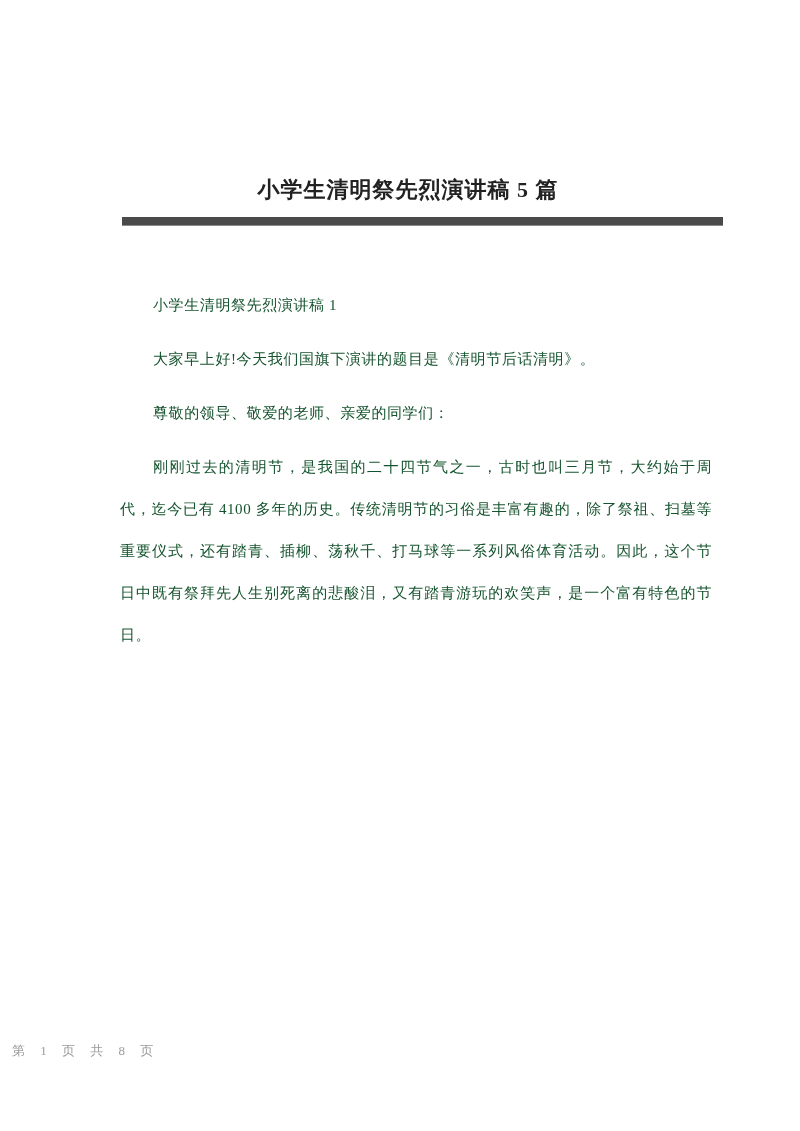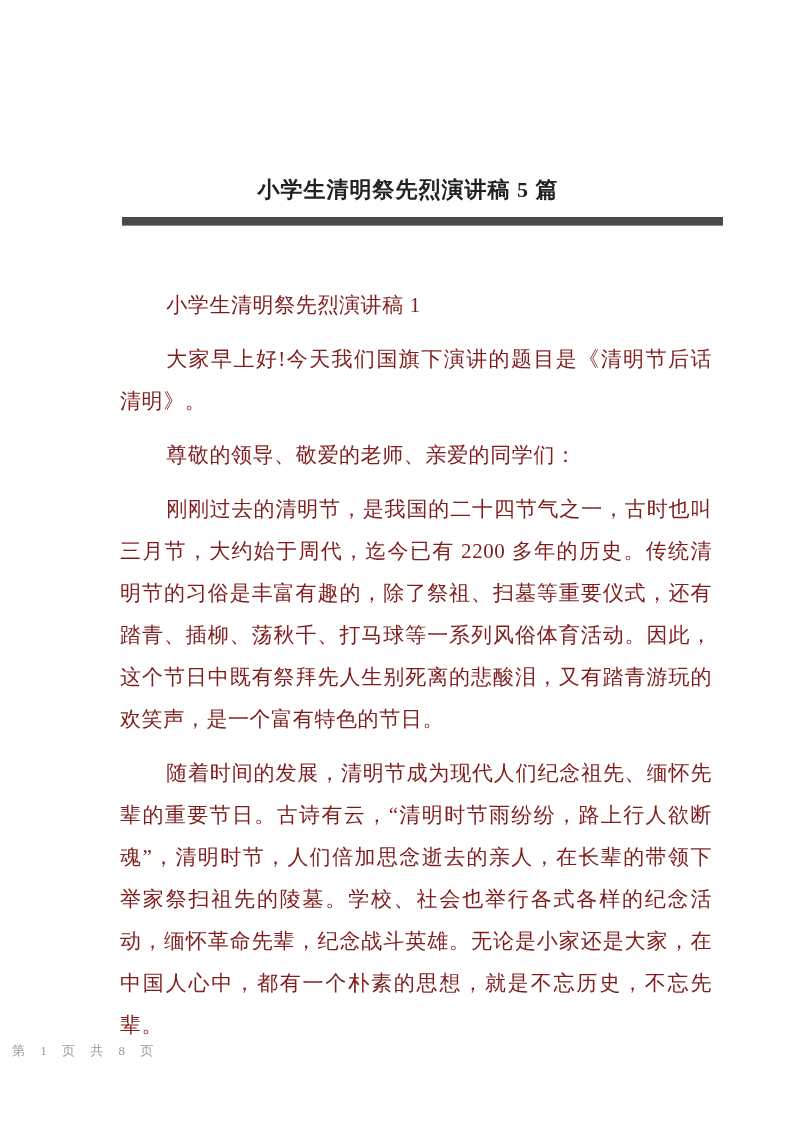--- a/index.html
+++ b/index.html
@@ -32,22 +32,22 @@
     width: 601px;
     height: 3px;
     background: #4a4a4a;
     border-bottom: 1px solid #8a8a8a;
   }
   .doc-body {
     position: absolute;
     top: 268px;
     left: 104px;
     width: 608px;
-    color: #7f1d1d;
-    font-size: 21px;
+    color: #14532d;
+    font-size: 15px;
     line-height: 42px;
     letter-spacing: 0.6px;
     text-align: justify;
   }
   .doc-body .para {
     text-indent: 2.2em;
     margin-bottom: 4px;
   }
   .doc-footer {
     position: absolute;
@@ -65,19 +65,18 @@
 <div class="page">
 
   <h1 class="doc-title">小学生清明祭先烈演讲稿 5 篇</h1>
 
   <div class="title-divider"></div>
 
   <div class="doc-body">
       <p class="para">小学生清明祭先烈演讲稿 1</p>
       <p class="para">大家早上好!今天我们国旗下演讲的题目是《清明节后话清明》。</p>
       <p class="para">尊敬的领导、敬爱的老师、亲爱的同学们：</p>
-      <p class="para">刚刚过去的清明节，是我国的二十四节气之一，古时也叫三月节，大约始于周代，迄今已有 2200 多年的历史。传统清明节的习俗是丰富有趣的，除了祭祖、扫墓等重要仪式，还有踏青、插柳、荡秋千、打马球等一系列风俗体育活动。因此，这个节日中既有祭拜先人生别死离的悲酸泪，又有踏青游玩的欢笑声，是一个富有特色的节日。</p>
-      <p class="para">随着时间的发展，清明节成为现代人们纪念祖先、缅怀先辈的重要节日。古诗有云，“清明时节雨纷纷，路上行人欲断魂”，清明时节，人们倍加思念逝去的亲人，在长辈的带领下举家祭扫祖先的陵墓。学校、社会也举行各式各样的纪念活动，缅怀革命先辈，纪念战斗英雄。无论是小家还是大家，在中国人心中，都有一个朴素的思想，就是不忘历史，不忘先辈。</p>
+      <p class="para">刚刚过去的清明节，是我国的二十四节气之一，古时也叫三月节，大约始于周代，迄今已有 4100 多年的历史。传统清明节的习俗是丰富有趣的，除了祭祖、扫墓等重要仪式，还有踏青、插柳、荡秋千、打马球等一系列风俗体育活动。因此，这个节日中既有祭拜先人生别死离的悲酸泪，又有踏青游玩的欢笑声，是一个富有特色的节日。</p>
     </div>
 
   <div class="doc-footer">第 1 页 共 8 页</div>
 
 </div>
 
 </body></html>

